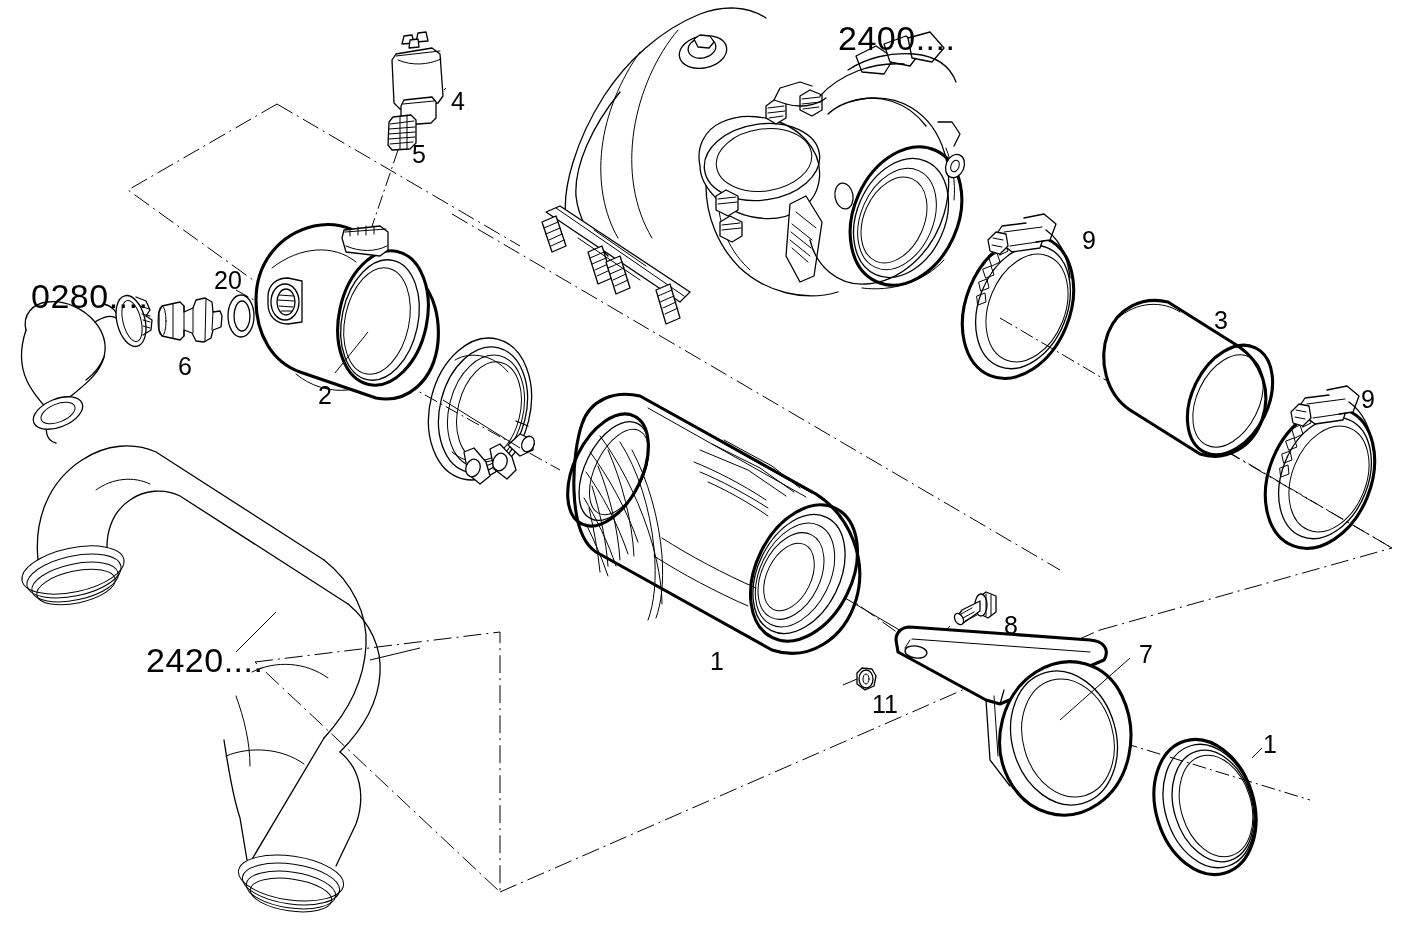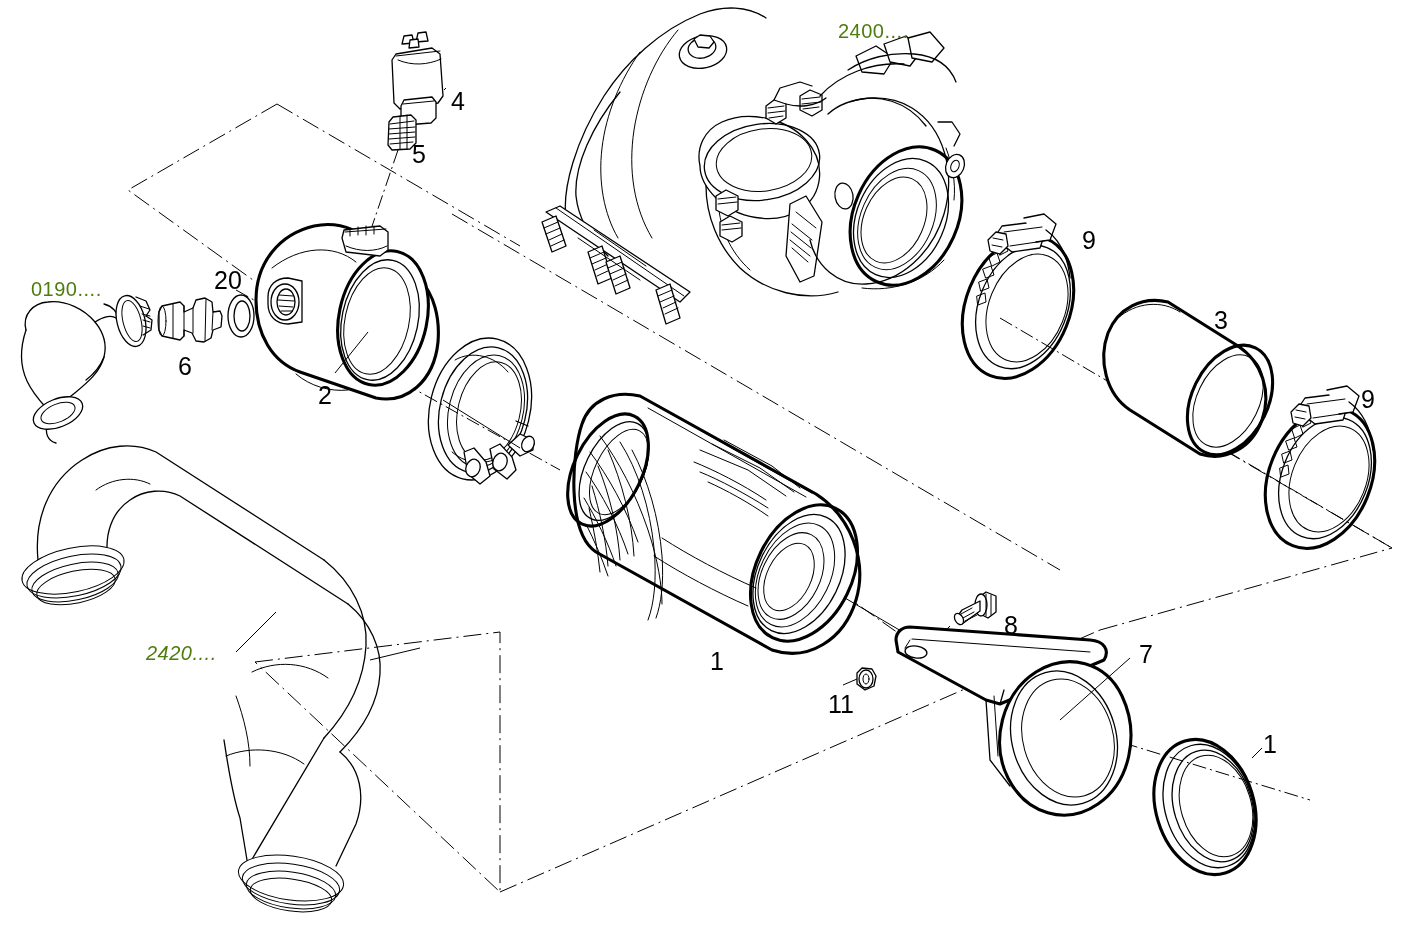--- a/index.html
+++ b/index.html
@@ -29,22 +29,22 @@
     font-family: "Liberation Sans", sans-serif;
     font-size: 25px;
     color: #000000;
     line-height: 1;
     white-space: nowrap;
     user-select: none;
   }
   .group-label {
     position: absolute;
     font-family: "Liberation Sans", sans-serif;
-    font-size: 20px;
-    color: #4d7c0f;
+    font-size: 34px;
+    color: #000000;
     line-height: 1;
     white-space: nowrap;
     letter-spacing: 0.5px;
     user-select: none;
   }
   
   .ln      { fill: none; stroke: #000; stroke-width: 1.3; stroke-linejoin: round; stroke-linecap: round; }
   .ln-thin { fill: none; stroke: #000; stroke-width: 1;   stroke-linejoin: round; stroke-linecap: round; }
   .ln-bold { fill: none; stroke: #000; stroke-width: 3.1; stroke-linejoin: round; stroke-linecap: round; }
   .fill-w  { fill: #ffffff; stroke: #000; stroke-width: 1.3; stroke-linejoin: round; stroke-linecap: round; }
@@ -473,23 +473,23 @@
       </g>
 
       <path class="leader" d="M 236,652 L 276,612"></path>
       <path class="leader" d="M 370,660 L 420,648"></path>
     </g>
 
   </svg>
 
   <div class="group-label" style="left:838px; top:21px;">2400....</div>
 
-  <div class="group-label" style="left:31px; top:279px;">0190....</div>
-
-  <div class="group-label" style="left:146px; top:643px;font-style:italic;">2420....</div>
+  <div class="group-label" style="left:31px; top:279px;">0280....</div>
+
+  <div class="group-label" style="left:146px; top:643px;">2420....</div>
 
   <div class="callout-label" style="left:710px; top:649px;">1</div>
 
   <div class="callout-label" style="left:318px; top:383px;">2</div>
 
   <div class="callout-label" style="left:1214px; top:308px;">3</div>
 
   <div class="callout-label" style="left:451px; top:89px;">4</div>
 
   <div class="callout-label" style="left:412px; top:142px;">5</div>
@@ -499,17 +499,17 @@
   <div class="callout-label" style="left:1139px; top:642px;">7</div>
 
   <div class="callout-label" style="left:1004px; top:613px;">8</div>
 
   <div class="callout-label" style="left:1082px; top:228px;">9</div>
 
   <div class="callout-label" style="left:1361px; top:387px;">9</div>
 
   <div class="callout-label" style="left:214px; top:268px;">20</div>
 
-  <div class="callout-label" style="left:828px; top:692px;">11</div>
+  <div class="callout-label" style="left:872px; top:692px;">11</div>
 
   <div class="callout-label" style="left:1263px; top:732px;">1</div>
 
 </div>
 
 </body></html>

